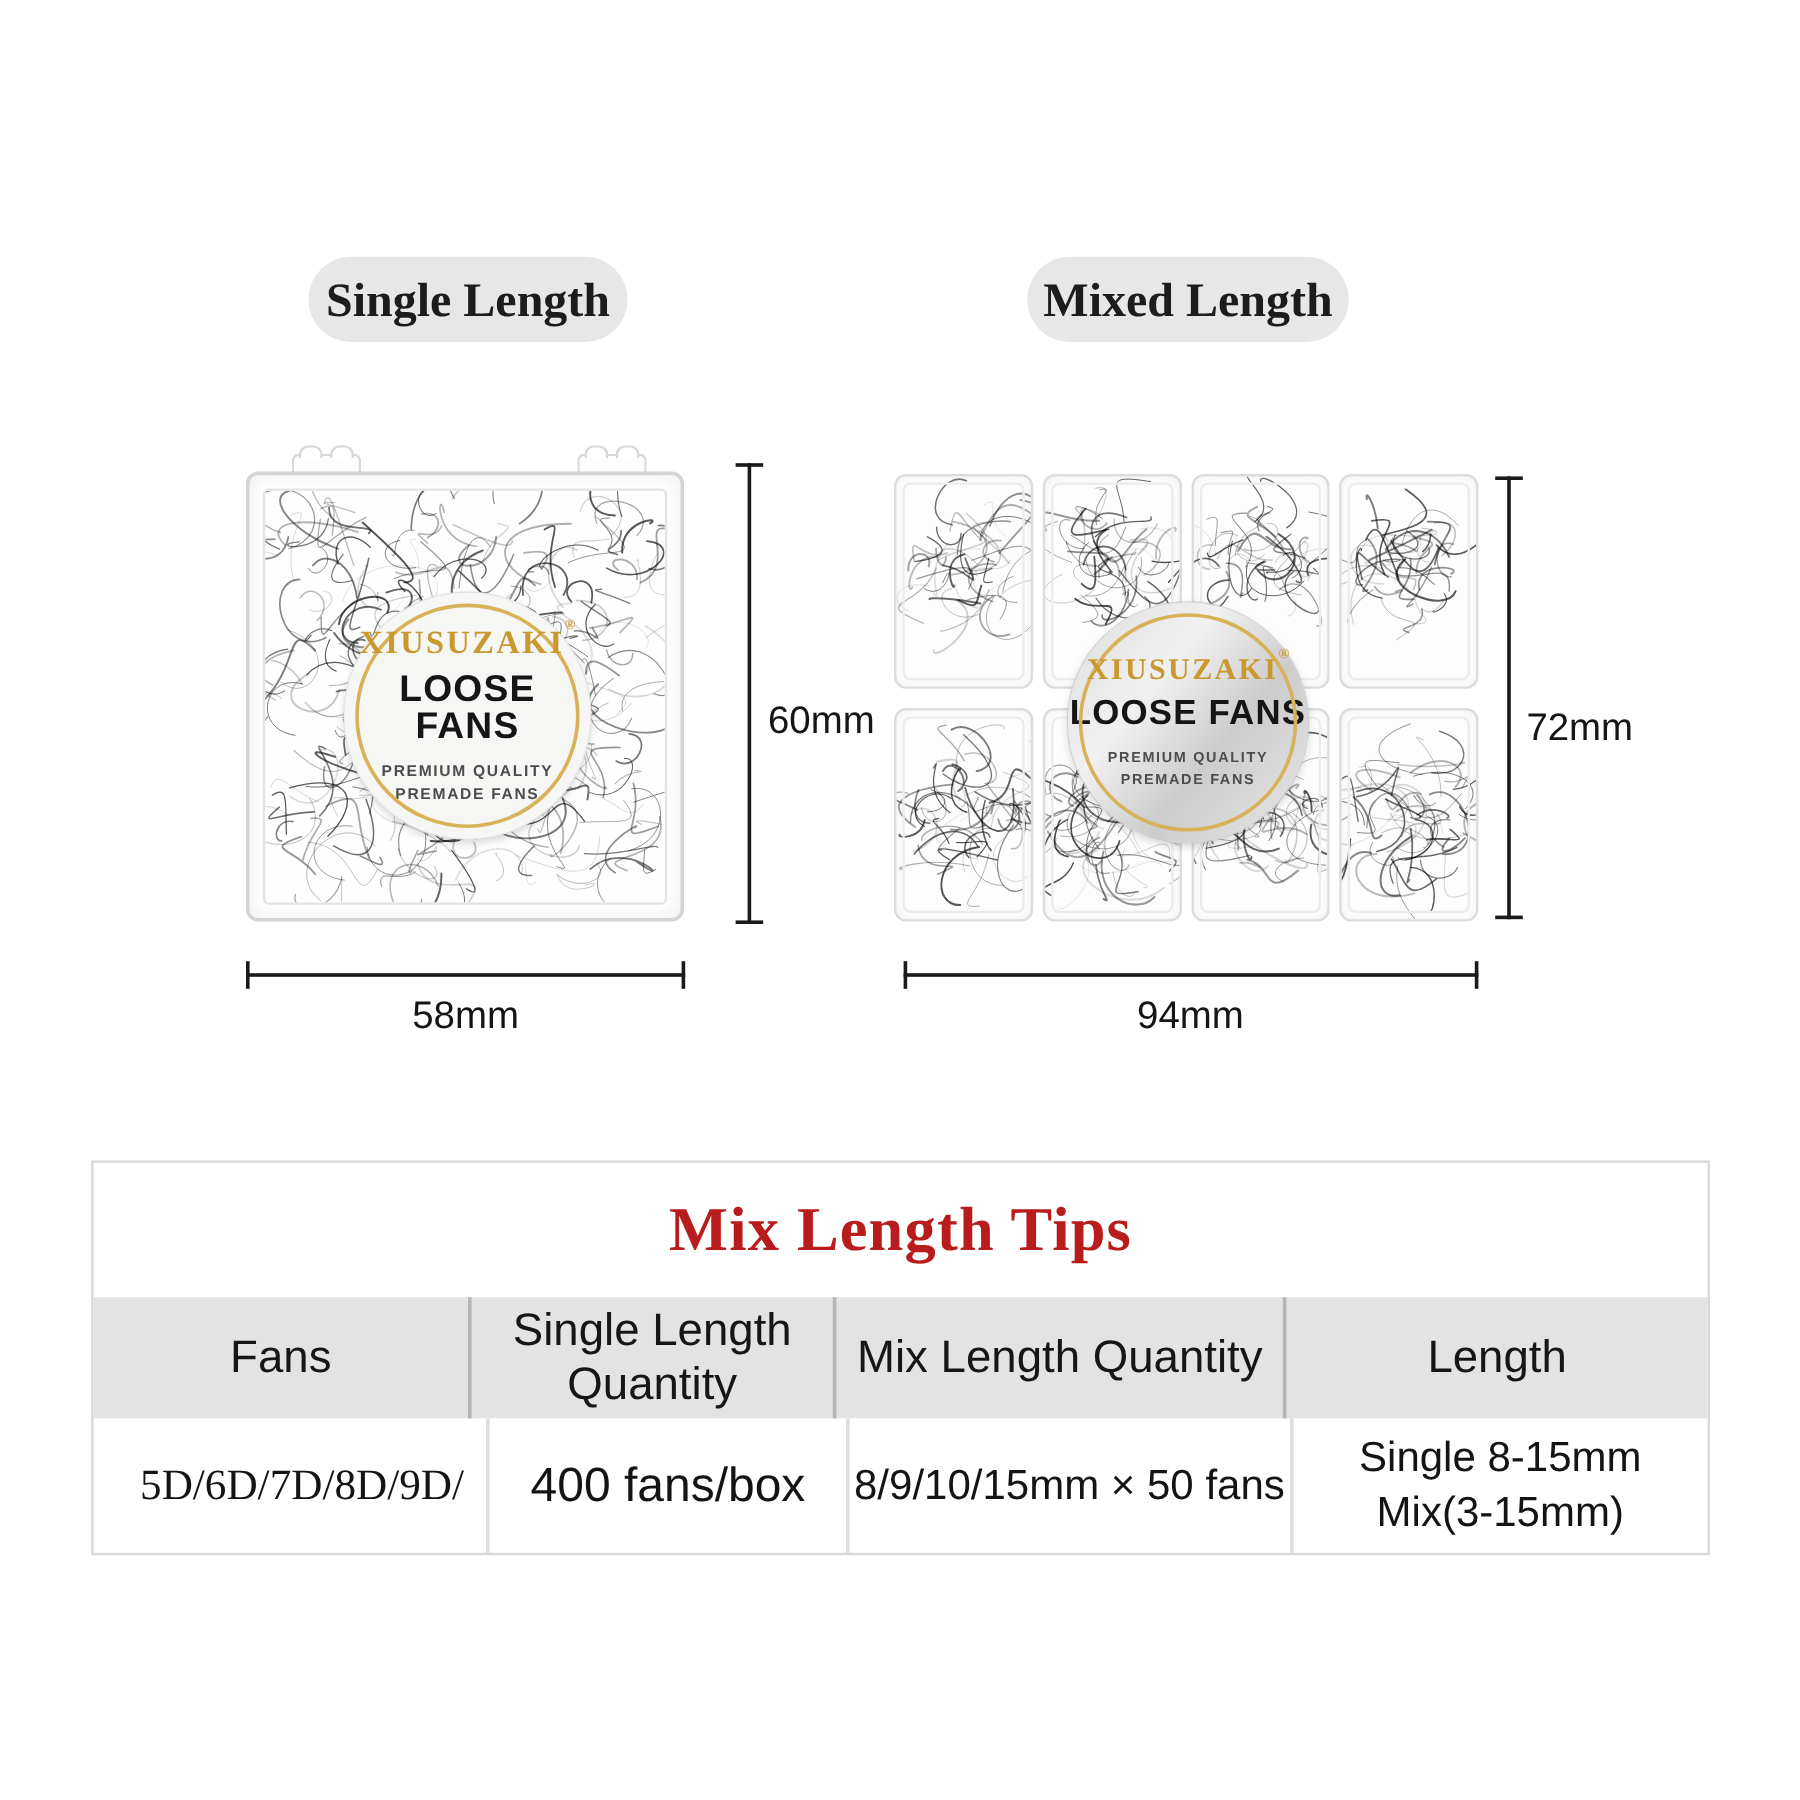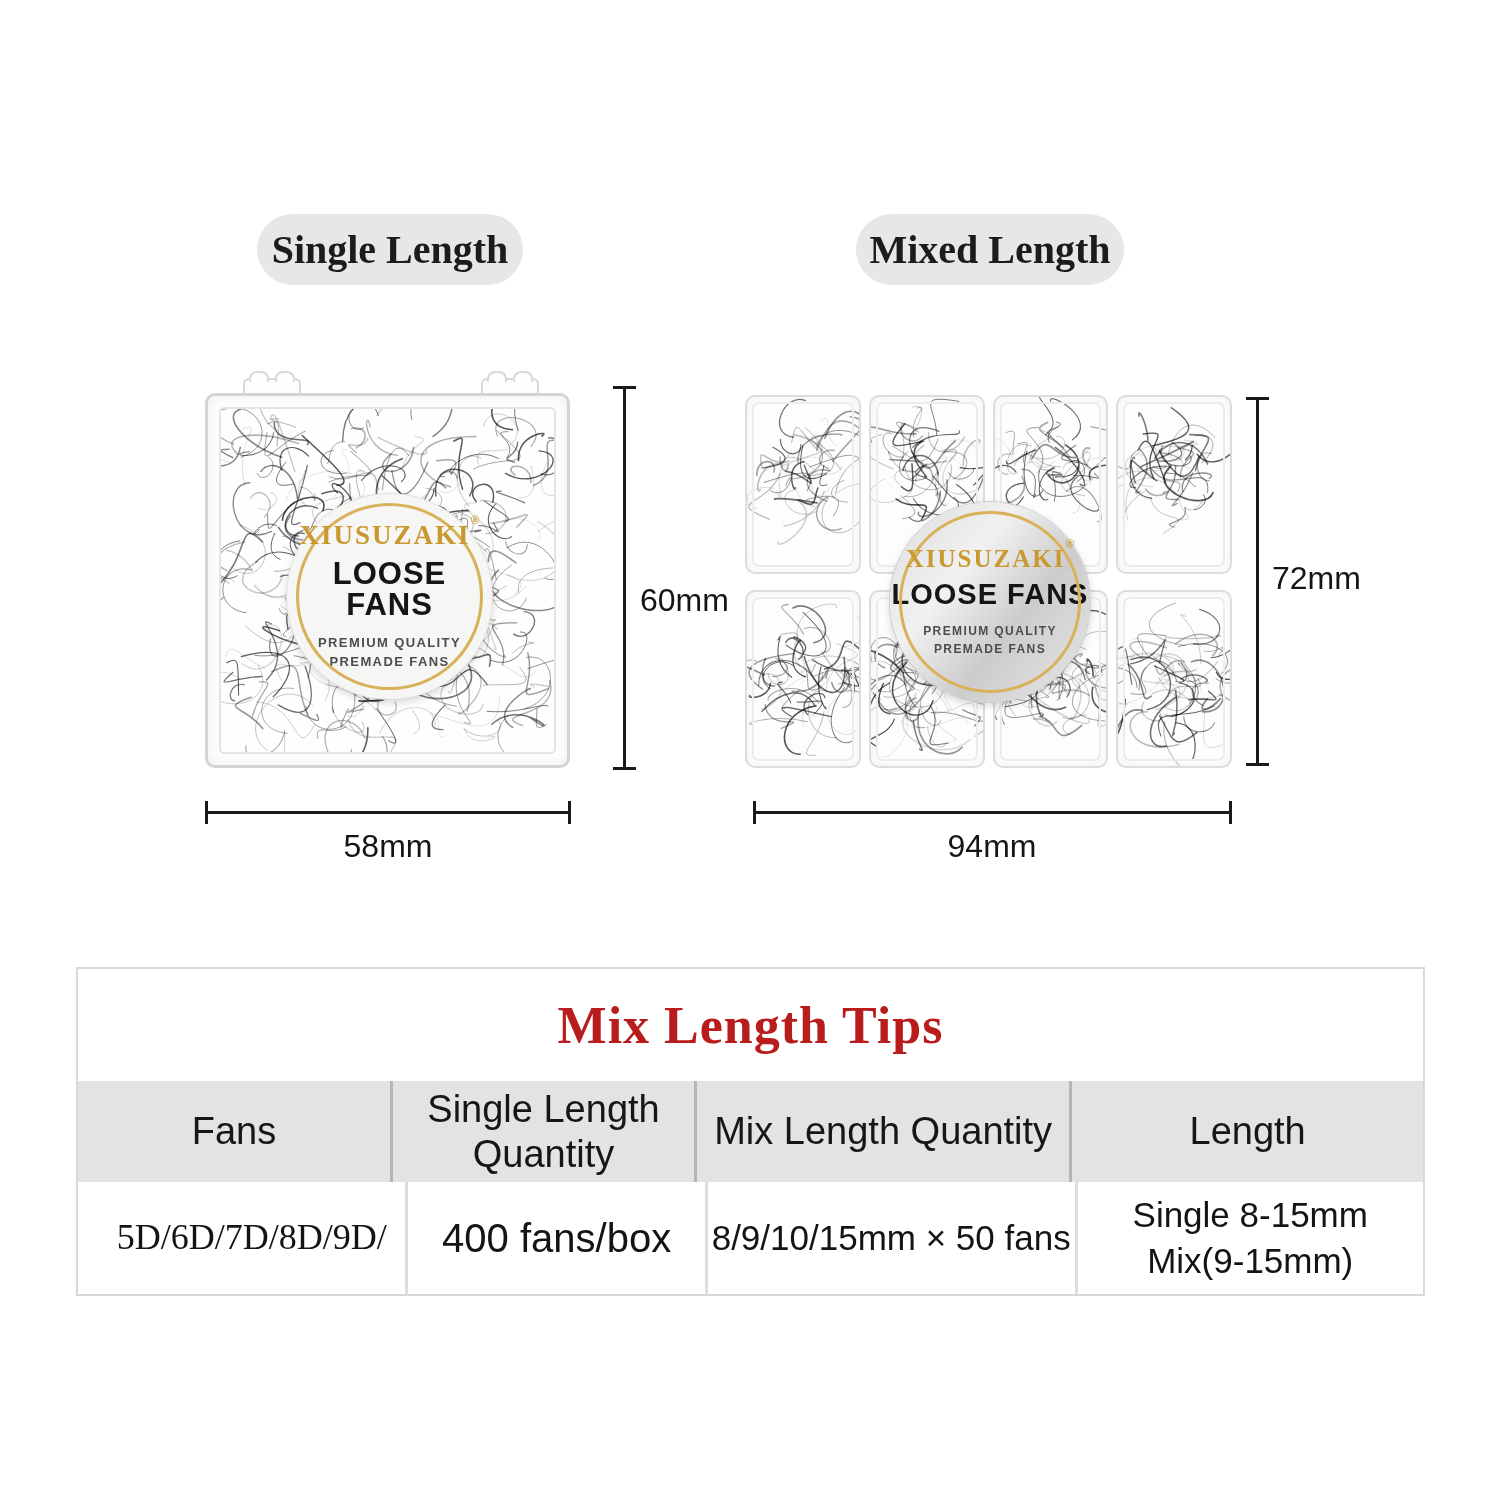--- a/index.html
+++ b/index.html
@@ -63,21 +63,21 @@
   .vdim-single{left:623px;top:386px;height:384px;}
   .vdim-mixed{left:1256px;top:397px;height:369px;}
   .hdim{position:absolute;height:3px;background:#1a1a1a;}
   .hdim::before,.hdim::after{content:"";position:absolute;top:-10px;width:3px;height:23px;background:#1a1a1a;}
   .hdim::before{left:0;} .hdim::after{right:0;}
   .hdim-single{left:205px;top:811px;width:366px;}
   .hdim-mixed{left:753px;top:811px;width:479px;}
   .dim-label{position:absolute;font-size:32px;color:#151515;white-space:nowrap;}
   .lbl-60{left:640px;top:582px;}
   .lbl-58{left:388px;top:828px;transform:translateX(-50%);}
-  .lbl-72{left:1272px;top:560px;}
+  .lbl-72{left:1272px;top:588px;}
   .lbl-94{left:992px;top:828px;transform:translateX(-50%);}
 
   
   .tips-table{position:absolute;left:76px;top:967px;width:1345px;border:2px solid var(--tableBorder,#d8d8d8);
               background:#fff;}
   .tips-title{height:112px;display:flex;align-items:center;justify-content:center;
               font-family:"Liberation Serif",serif;font-weight:bold;font-size:52px;letter-spacing:1px;color:#b91c1c;}
   .tips-header{display:grid;grid-template-columns:23.2% 22.6% 27.9% 26.3%;height:101px;
               background:var(--tableHeaderBg,#e3e3e3);}
   .hcell{display:flex;align-items:center;justify-content:center;text-align:center;
@@ -933,18 +933,18 @@
         <span>5D/6D/7D/8D/9D/</span>
       </div>
       <div class="bcell big">
         <span>400 fans/box</span>
       </div>
       <div class="bcell">
         <span>8/9/10/15mm × 50 fans</span>
       </div>
       <div class="bcell">
         <span>Single 8-15mm</span>
-        <span>Mix(9-15mm)</span>
+        <span>Mix(3-15mm)</span>
       </div>
     </div>
   </div>
 
 </div>
 
 </body></html>

